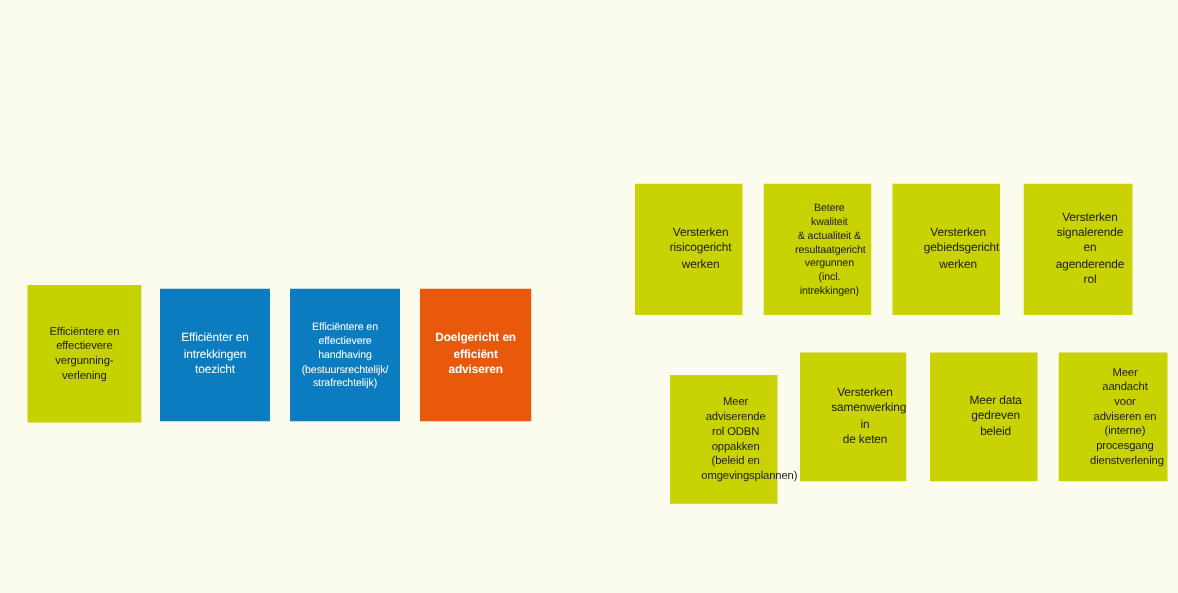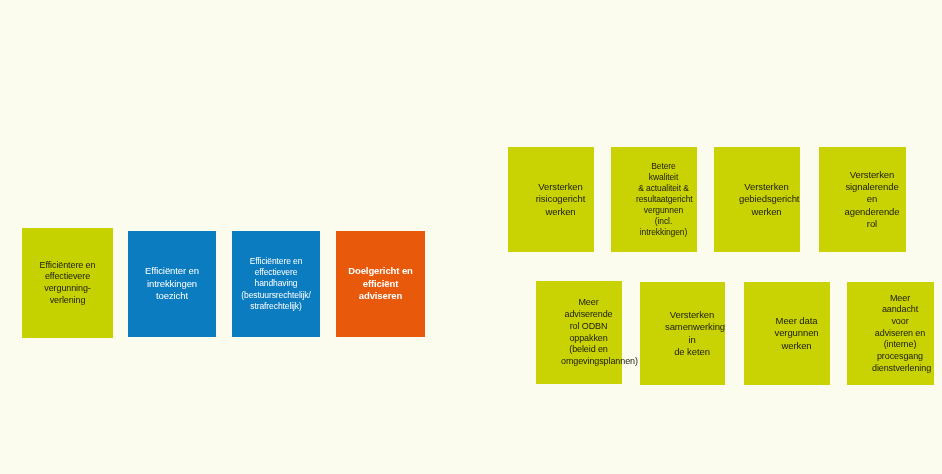--- a/index.html
+++ b/index.html
@@ -107,34 +107,34 @@
 gebiedsgericht
 werken</span>
       </div>
       <div class="card lime" style="left: 819px; top: 147px; width: 87px; height: 105px; background: rgb(201, 210, 3); color: rgb(28, 28, 20); font-size: 9.5px;">
         <span class="label">Versterken
 signalerende en
 agenderende rol</span>
       </div>
     </div>
     <div class="group">
-      <div class="card lime" style="left: 536px; top: 281px; width: 86px; height: 103px; background: rgb(201, 210, 3); color: rgb(28, 28, 20); font-size: 9px;">
+      <div class="card lime" style="left: 536px; top: 300px; width: 86px; height: 103px; background: rgb(201, 210, 3); color: rgb(28, 28, 20); font-size: 9px;">
         <span class="label">Meer adviserende
 rol ODBN oppakken
 (beleid en
 omgevingsplannen)</span>
       </div>
       <div class="card lime" style="left: 640px; top: 282px; width: 85px; height: 103px; background: rgb(201, 210, 3); color: rgb(28, 28, 20); font-size: 9.5px;">
         <span class="label">Versterken
 samenwerking in
 de keten</span>
       </div>
       <div class="card lime" style="left: 744px; top: 282px; width: 86px; height: 103px; background: rgb(201, 210, 3); color: rgb(28, 28, 20); font-size: 9.5px;">
         <span class="label">Meer data
-vergunnen werken</span>
+gedreven beleid</span>
       </div>
       <div class="card lime" style="left: 847px; top: 282px; width: 87px; height: 103px; background: rgb(201, 210, 3); color: rgb(28, 28, 20); font-size: 9px;">
         <span class="label">Meer aandacht
 voor adviseren en
 (interne) procesgang
 dienstverlening</span>
       </div>
     </div>
   </div>
 

